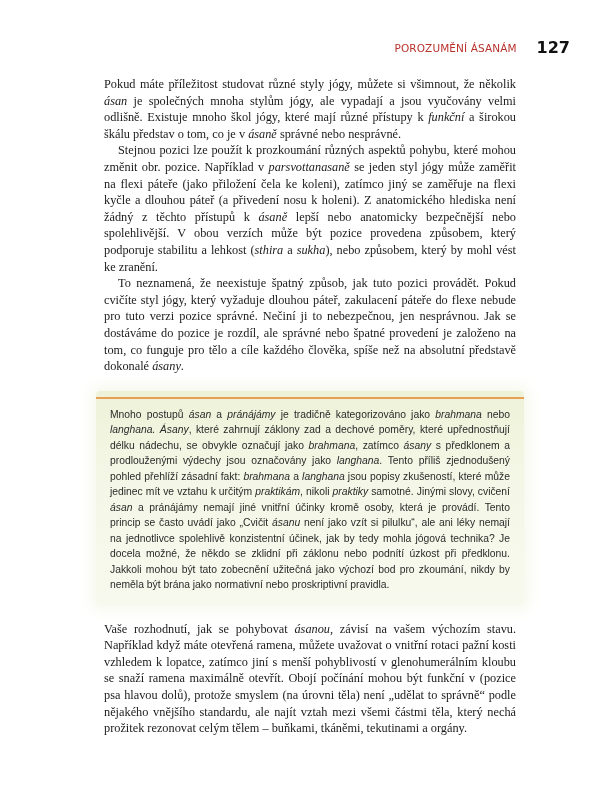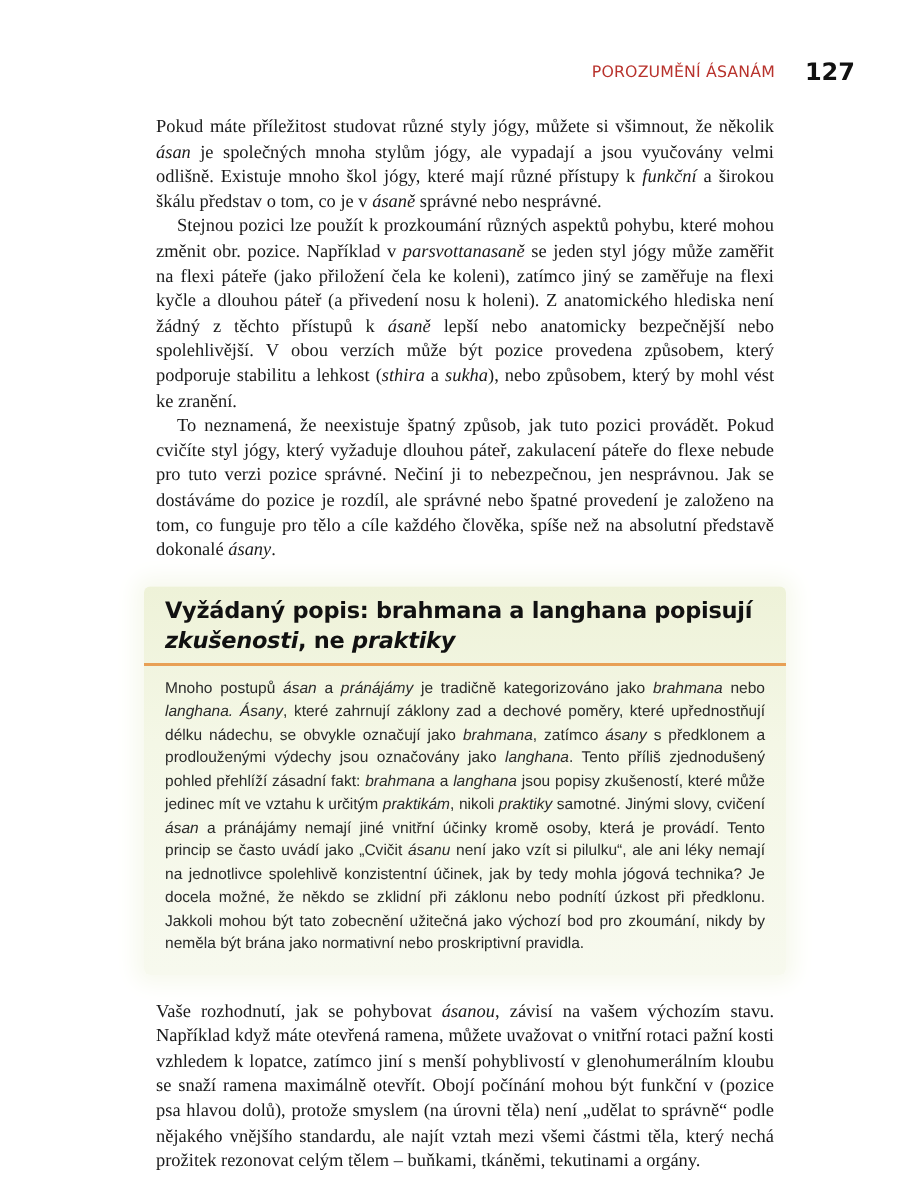--- a/index.html
+++ b/index.html
@@ -54,21 +54,20 @@
   <span class="running-title">POROZUMĚNÍ ÁSANÁM</span>
   <span class="page-number">127</span>
 </div>
 
 <div class="content">
   <p class="body-text">Pokud máte příležitost studovat různé styly jógy, můžete si všimnout, že několik <i>ásan</i> je společných mnoha stylům jógy, ale vypadají a jsou vyučovány velmi odlišně. Existuje mnoho škol jógy, které mají různé přístupy k <i>funkční</i> a širokou škálu představ o tom, co je v <i>ásaně</i> správné nebo nesprávné.</p>
   <p class="body-text indent">Stejnou pozici lze použít k prozkoumání různých aspektů pohybu, které mohou změnit obr. pozice. Například v <i>parsvottanasaně</i> se jeden styl jógy může zaměřit na flexi páteře (jako přiložení čela ke koleni), zatímco jiný se zaměřuje na flexi kyčle a dlouhou páteř (a přivedení nosu k holeni). Z anatomického hlediska není žádný z těchto přístupů k <i>ásaně</i> lepší nebo anatomicky bezpečnější nebo spolehlivější. V obou verzích může být pozice provedena způsobem, který podporuje stabilitu a lehkost (<i>sthira</i> a <i>sukha</i>), nebo způsobem, který by mohl vést ke zranění.</p>
   <p class="body-text indent">To neznamená, že neexistuje špatný způsob, jak tuto pozici provádět. Pokud cvičíte styl jógy, který vyžaduje dlouhou páteř, zakulacení páteře do flexe nebude pro tuto verzi pozice správné. Nečiní ji to nebezpečnou, jen nesprávnou. Jak se dostáváme do pozice je rozdíl, ale správné nebo špatné provedení je založeno na tom, co funguje pro tělo a cíle každého člověka, spíše než na absolutní představě dokonalé <i>ásany</i>.</p>
 
   <div class="sidebar">
-    <h3 class="sidebar-title">Vyžádaný popis: brahmana a langhana popisují <i>zkušenosti</i>, ne <i>praktiky</i></h3>
     <div class="sidebar-rule"></div>
     <p class="sidebar-text">Mnoho postupů <i>ásan</i> a <i>pránájámy</i> je tradičně kategorizováno jako <i>brahmana</i> nebo <i>langhana. Ásany</i>, které zahrnují záklony zad a dechové poměry, které upřednostňují délku nádechu, se obvykle označují jako <i>brahmana</i>, zatímco <i>ásany</i> s předklonem a prodlouženými výdechy jsou označovány jako <i>langhana</i>. Tento příliš zjednodušený pohled přehlíží zásadní fakt: <i>brahmana</i> a <i>langhana</i> jsou popisy zkušeností, které může jedinec mít ve vztahu k určitým <i>praktikám</i>, nikoli <i>praktiky</i> samotné. Jinými slovy, cvičení <i>ásan</i> a pránájámy nemají jiné vnitřní účinky kromě osoby, která je provádí. Tento princip se často uvádí jako „Cvičit <i>ásanu</i> není jako vzít si pilulku“, ale ani léky nemají na jednotlivce spolehlivě konzistentní účinek, jak by tedy mohla jógová technika? Je docela možné, že někdo se zklidní při záklonu nebo podnítí úzkost při předklonu. Jakkoli mohou být tato zobecnění užitečná jako výchozí bod pro zkoumání, nikdy by neměla být brána jako normativní nebo proskriptivní pravidla.</p>
   </div>
 
   <div class="section2">
     <p class="body-text">Vaše rozhodnutí, jak se pohybovat <i>ásanou</i>, závisí na vašem výchozím stavu. Například když máte otevřená ramena, můžete uvažovat o vnitřní rotaci pažní kosti vzhledem k lopatce, zatímco jiní s menší pohyblivostí v glenohumerálním kloubu se snaží ramena maximálně otevřít. Obojí počínání mohou být funkční v  (pozice psa hlavou dolů), protože smyslem  (na úrovni těla) není „udělat to správně“ podle nějakého vnějšího standardu, ale najít vztah mezi všemi částmi těla, který nechá prožitek  rezonovat celým tělem – buňkami, tkáněmi, tekutinami a orgány.</p>
   </div>
 </div>
 
 </body></html>

